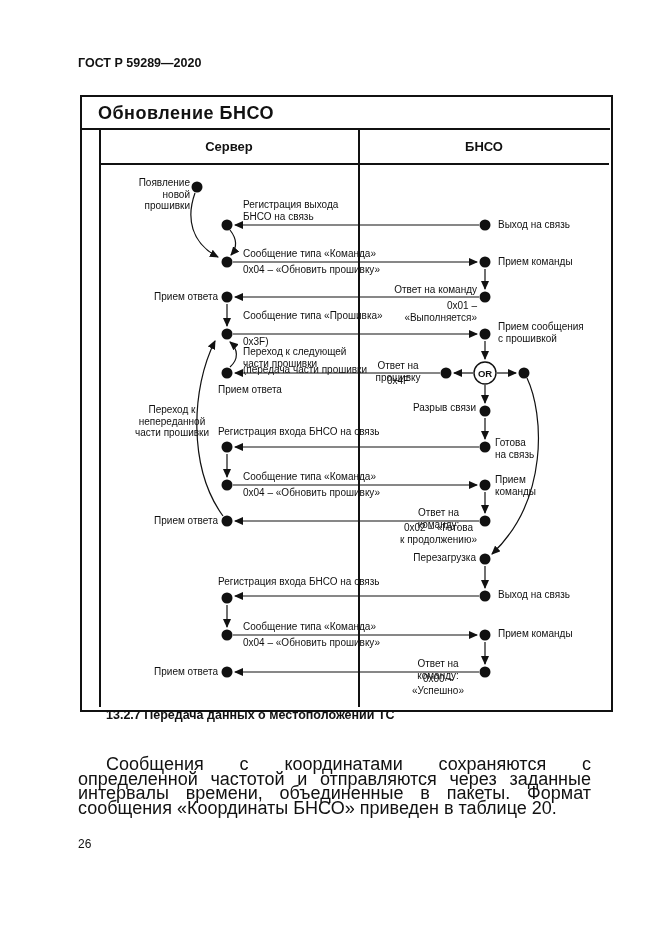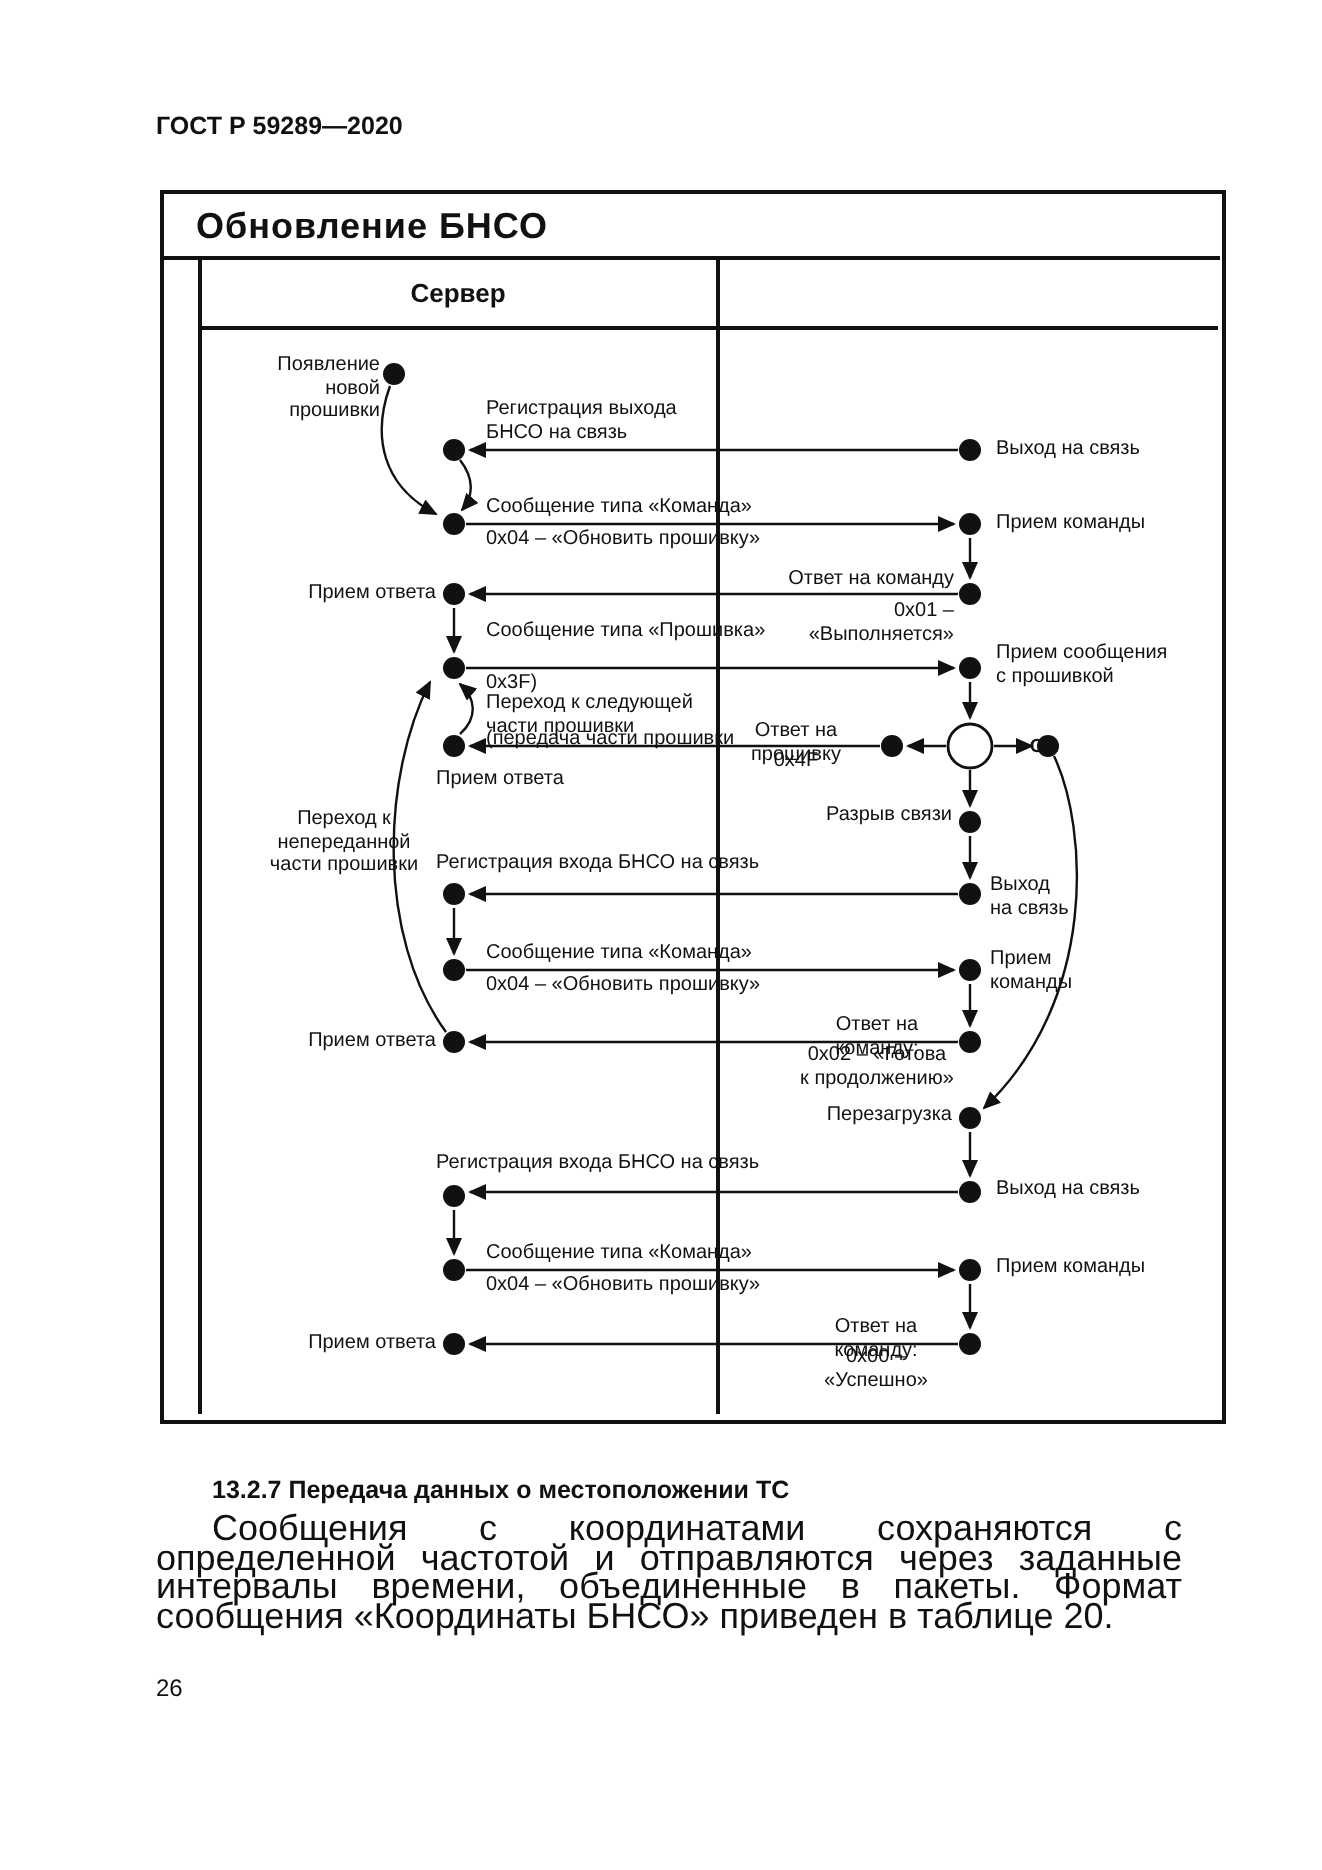--- a/index.html
+++ b/index.html
@@ -8,43 +8,44 @@
   .abs{position:absolute;}
   .doc-header{left:78px;top:56px;font-size:12.5px;font-weight:bold;}
   .frame{left:80px;top:95px;width:529px;height:613px;border:2px solid #111;}
   .hline{background:#111;height:2px;}
   .vthin{width:1.5px;}
   .diagram-title{left:98px;top:103px;font-size:18px;font-weight:bold;letter-spacing:.5px;}
   .col-head{top:139px;font-size:13px;font-weight:bold;text-align:center;}
   .lbl{position:absolute;font-size:10px;line-height:11.5px;white-space:pre-line;color:#111;}
   .rt{text-align:right;}
   .ct{text-align:center;}
-  .or-lbl{font-weight:bold;font-size:9.5px;margin-left:37px;}
+  .or-lbl{font-weight:bold;font-size:9.5px;}
   .caption{left:0;top:725px;width:661px;text-align:center;font-size:11px;}
-  .section-h{left:106px;top:738px;font-size:12.5px;font-weight:bold;}
+  .section-h{left:106px;top:708px;font-size:12.5px;font-weight:bold;}
   .para{left:78px;top:757px;width:513px;font-size:18px;line-height:14.5px;
         text-align:justify;text-indent:28px;}
   .pagenum{left:78px;top:837px;font-size:12px;}
   svg.overlay{position:absolute;left:0;top:0;pointer-events:none;}
 </style>
 </head>
 <body>
 
 <div class="page">
 
   <div class="abs doc-header">ГОСТ Р 59289—2020</div>
 
   <div class="abs frame"></div>
   <div class="abs hline" style="left:81px;top:128px;width:529px;"></div>
   <div class="abs vthin" style="left:99px;top:130px;height:577px;background:#111;"></div>
   <div class="abs vthin" style="left:358px;top:130px;height:577px;background:#111;"></div>
   <div class="abs hline" style="left:100px;top:163px;width:509px;"></div>
 
   <div class="abs col-head" style="left:100px;width:258px;">Сервер</div>
   <div class="abs diagram-title">Обновление БНСО</div>
+  <div class="abs col-head" style="left:359px;width:250px;">БНСО</div>
 
   <svg class="overlay" width="661" height="935" viewBox="0 0 661 935">
     <defs>
       <marker id="ah" markerWidth="9" markerHeight="8" refX="8" refY="4" orient="auto" markerUnits="userSpaceOnUse">
         <path d="M0,0 L9,4 L0,8 Z" fill="#111"></path>
       </marker>
     </defs>
     <g stroke="#111" stroke-width="1.2" fill="none" marker-end="url(#ah)">
 
       <line x1="479" y1="225" x2="235" y2="225"></line>
@@ -138,21 +139,21 @@
   <div class="lbl" style="left:498px;top:219px;">Выход на связь</div>
   <div class="lbl" style="left:498px;top:256px;">Прием команды</div>
   <div class="lbl rt" style="left:385px;top:284px;width:92px;">Ответ на команду</div>
   <div class="lbl rt" style="left:385px;top:300px;width:92px;">0x01 – «Выполняется»</div>
   <div class="lbl" style="left:498px;top:321px;">Прием сообщения
 с прошивкой</div>
   <div class="lbl ct" style="left:357px;top:360px;width:82px;">Ответ на прошивку</div>
   <div class="lbl ct" style="left:357px;top:375px;width:82px;">0x4F</div>
   <div class="lbl ct or-lbl" style="left:471px;top:368px;width:28px;">OR</div>
   <div class="lbl rt" style="left:396px;top:402px;width:80px;">Разрыв связи</div>
-  <div class="lbl" style="left:495px;top:437px;">Выход
+  <div class="lbl" style="left:495px;top:437px;">Готова
 на связь</div>
   <div class="lbl" style="left:495px;top:474px;">Прием
 команды</div>
   <div class="lbl ct" style="left:398px;top:507px;width:81px;">Ответ на команду:</div>
   <div class="lbl ct" style="left:398px;top:522px;width:81px;">0x02 – «Готова
 к продолжению»</div>
   <div class="lbl rt" style="left:398px;top:552px;width:78px;">Перезагрузка</div>
   <div class="lbl" style="left:498px;top:589px;">Выход на связь</div>
   <div class="lbl" style="left:498px;top:628px;">Прием команды</div>
   <div class="lbl ct" style="left:396px;top:658px;width:84px;">Ответ на команду:</div>

